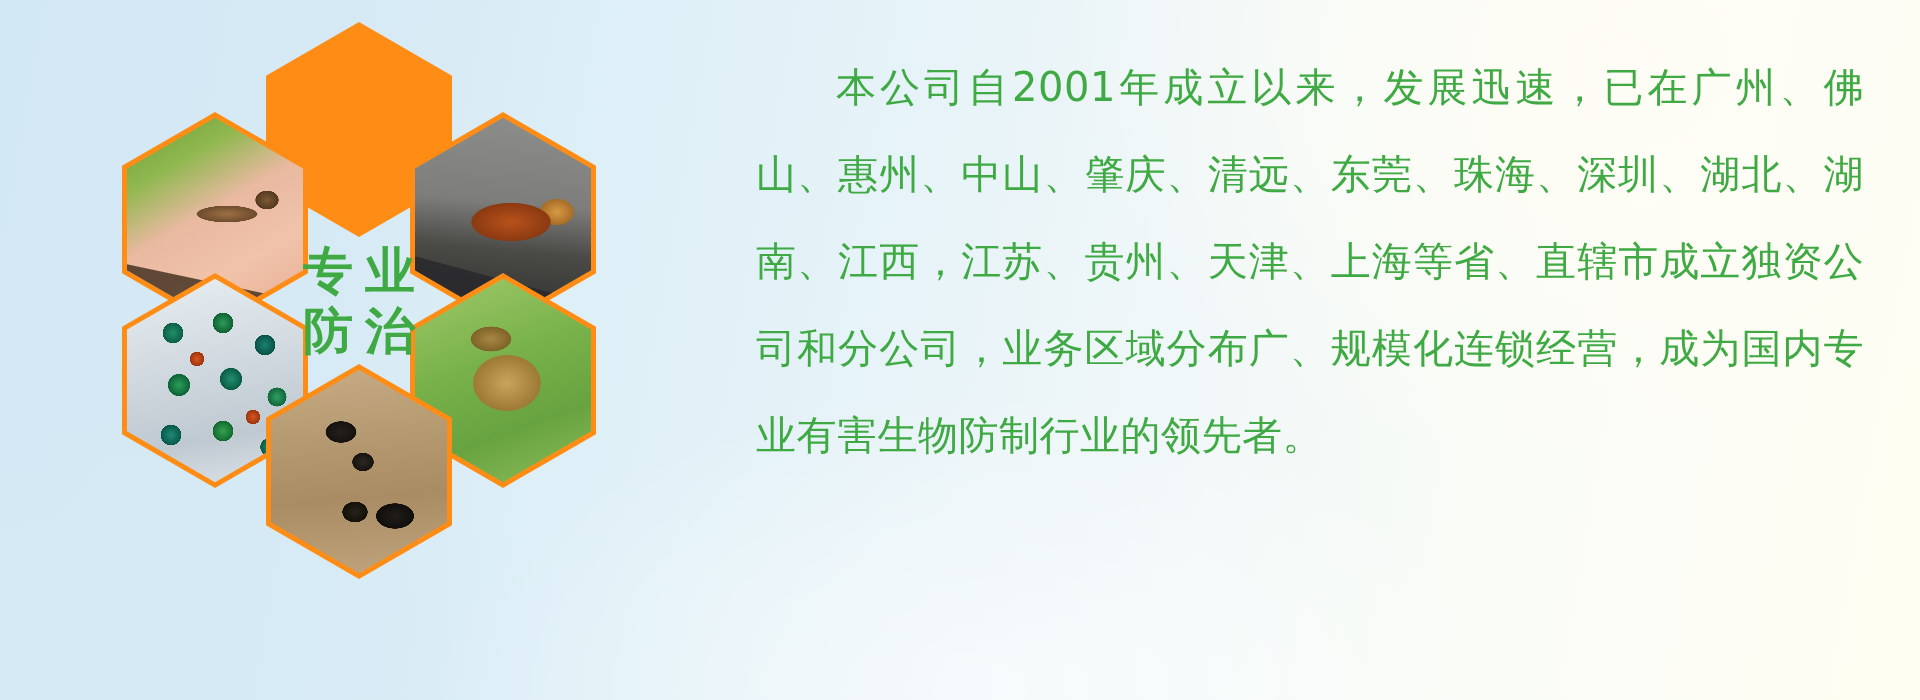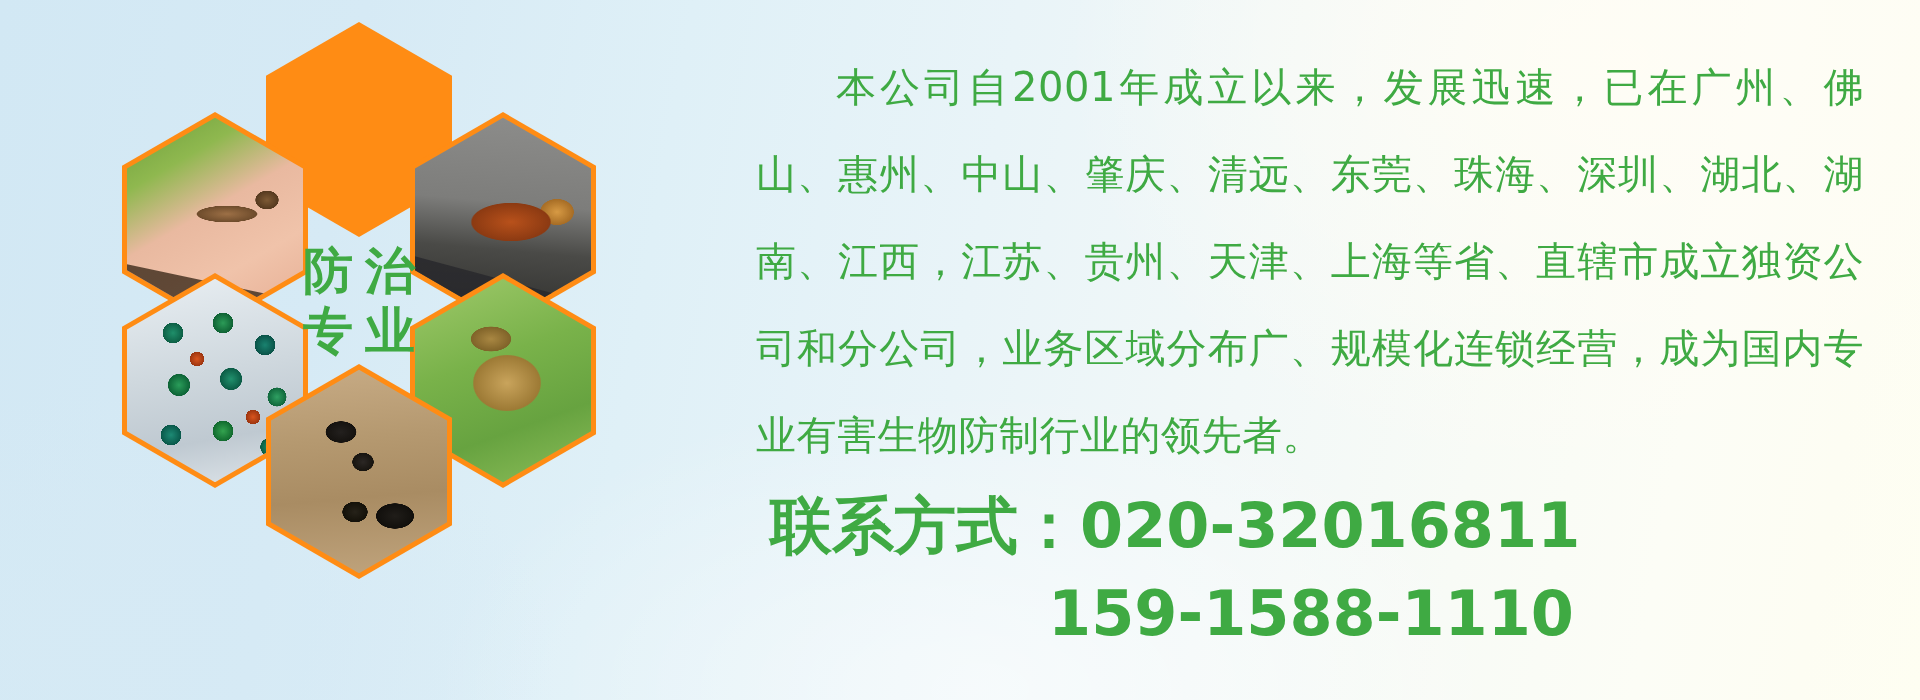--- a/index.html
+++ b/index.html
@@ -181,26 +181,22 @@
       </div>
     </div>
 
     <div class="hex h-bottom">
       <div class="inner">
         <div class="art ants"></div>
       </div>
     </div>
 
     <div id="hex-center-label">
+      <span>专业</span>
       <span>防治</span>
-      <span>专业</span>
     </div>
   </div>
 
   <div id="copy">
     <p id="paragraph">本公司自2001年成立以来，发展迅速，已在广州、佛山、惠州、中山、肇庆、清远、东莞、珠海、深圳、湖北、湖南、江西，江苏、贵州、天津、上海等省、直辖市成立独资公司和分公司，业务区域分布广、规模化连锁经营，成为国内专业有害生物防制行业的领先者。</p>
   </div>
 
-  <div id="contact">
-    <div class="line1">联系方式：020-32016811</div>
-    <div class="line2">159-1588-1110</div>
-  </div>
 </div>
 
 </body></html>

